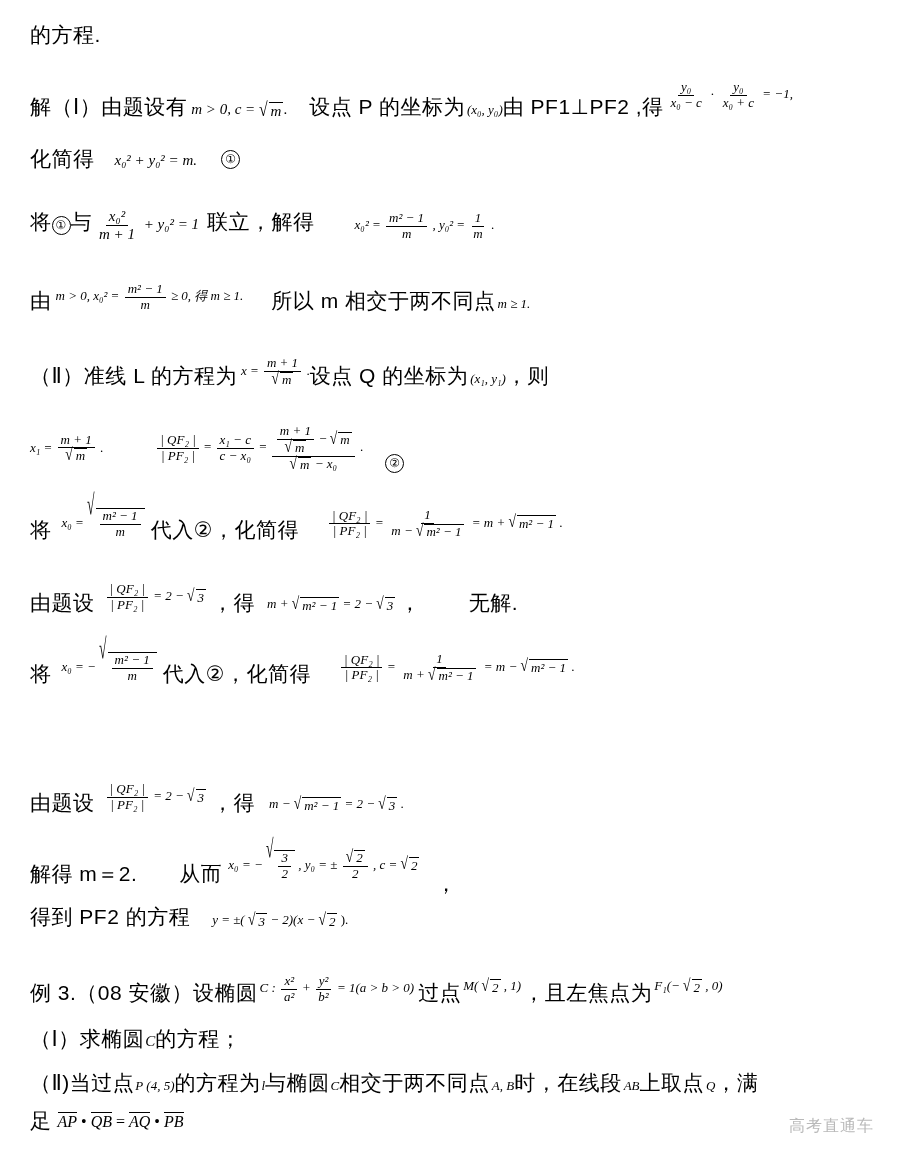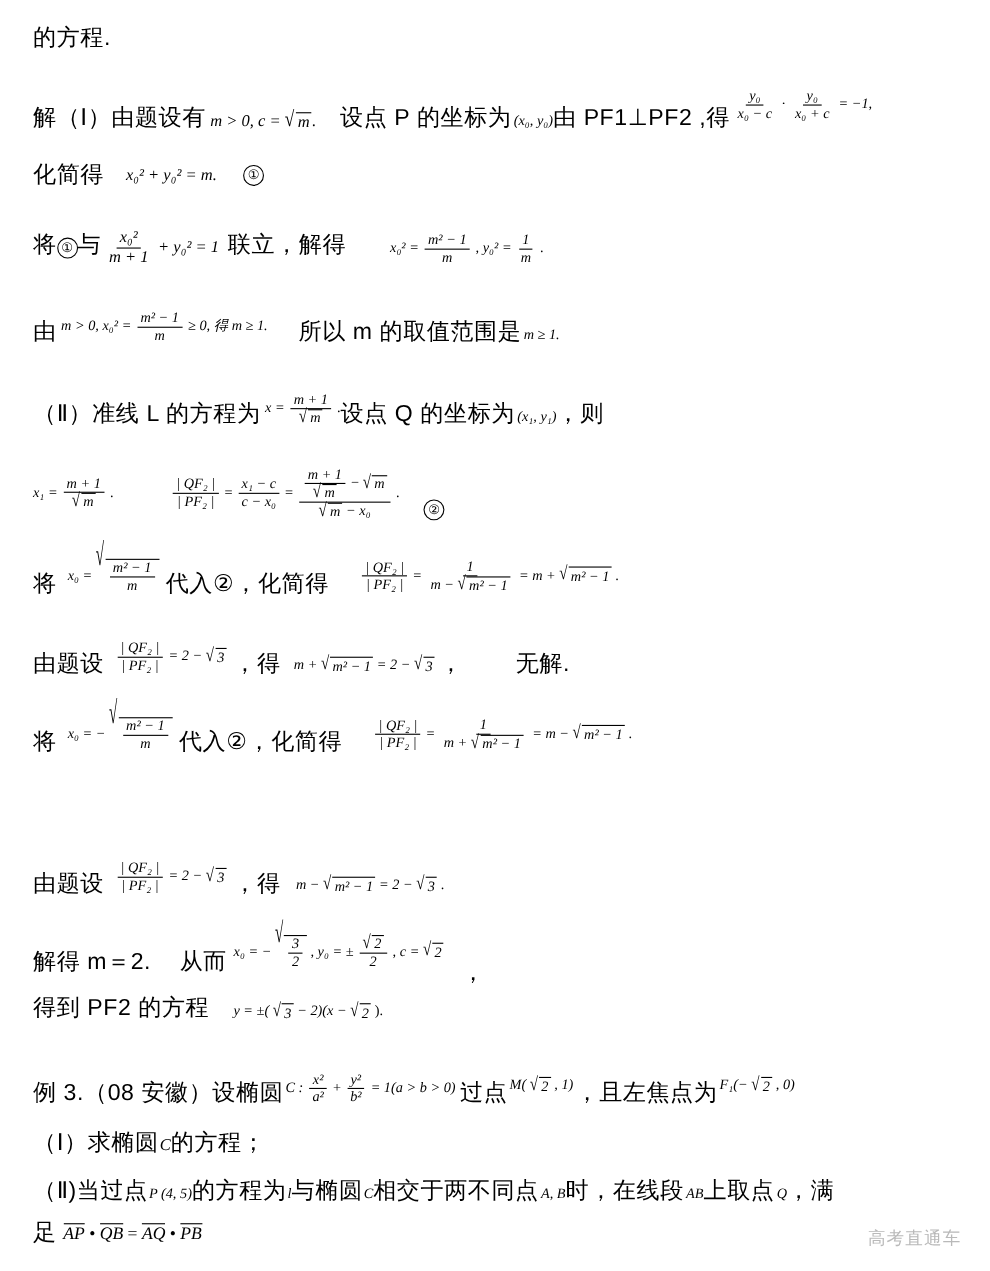--- a/index.html
+++ b/index.html
@@ -172,21 +172,21 @@
   <div class="row line" style="left:30px;top:282px;">
     <span class="txt" style="position:relative;top:8px;">由</span>
     <span class="math sm" style="margin-left:4px;">
       <span>m &gt; 0, x₀² =</span>
       <span class="frac">
         <span class="num">m² − 1</span>
         <span class="den">m</span>
       </span>
       <span>≥ 0, 得 m ≥ 1.</span>
     </span>
-    <span class="txt" style="margin-left:28px;position:relative;top:8px;">所以 m 的取值范围是</span>
+    <span class="txt" style="margin-left:28px;position:relative;top:8px;">所以 m 相交于两不同点</span>
     <span class="math sm upper" style="margin-left:2px;position:relative;top:8px;">m ≥ 1.</span>
   </div>
 
   <div class="row line" style="left:30px;top:356px;">
     <span class="txt" style="position:relative;top:8px;">（Ⅱ）准线 L 的方程为</span>
     <span class="math sm" style="margin-left:4px;">
       <span>x =</span>
       <span class="frac">
         <span class="num">m + 1</span>
         <span class="den"><span class="rad">
@@ -386,21 +386,21 @@
       <span class="rad">
           <span class="sign">√</span>
           <span class="body">3</span>
         </span>
       <span style="font-style:normal;">.</span>
     </span>
   </div>
 
   <div class="row line" style="left:30px;top:850px;">
     <span class="txt" style="position:relative;top:12px;">解得 m＝2.</span>
-    <span class="txt" style="margin-left:26px;position:relative;top:12px;">从而</span>
+    <span class="txt" style="margin-left:42px;position:relative;top:12px;">从而</span>
     <span class="math sm" style="margin-left:6px;">
       <span>x₀ = −</span>
       <span class="rad">
         <span class="sign" style="transform:scaleY(1.9);">√</span>
         <span class="body">
           <span class="frac">
             <span class="num">3</span>
             <span class="den">2</span>
           </span>
         </span>

